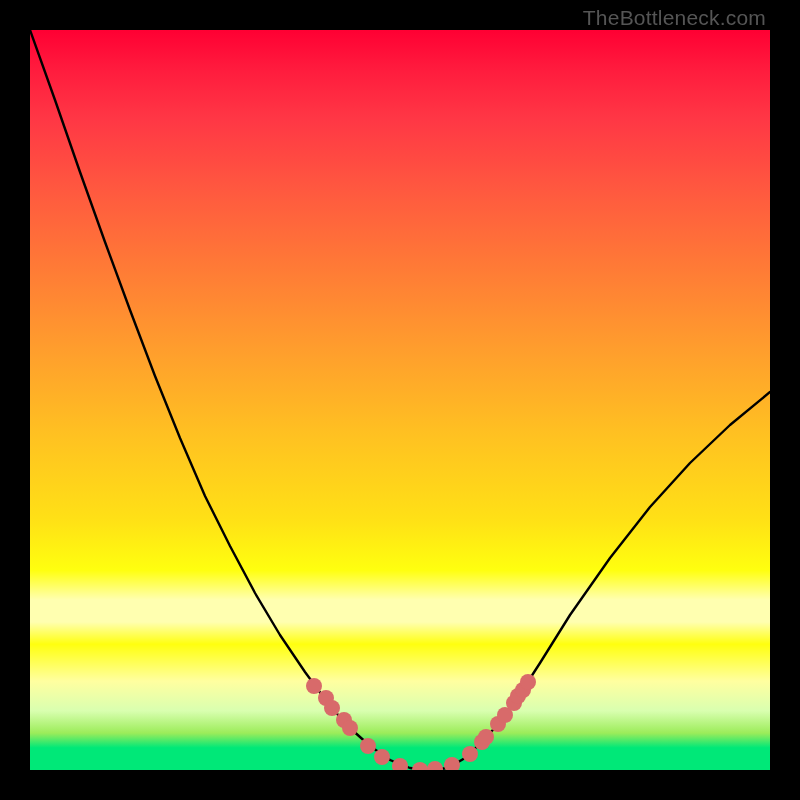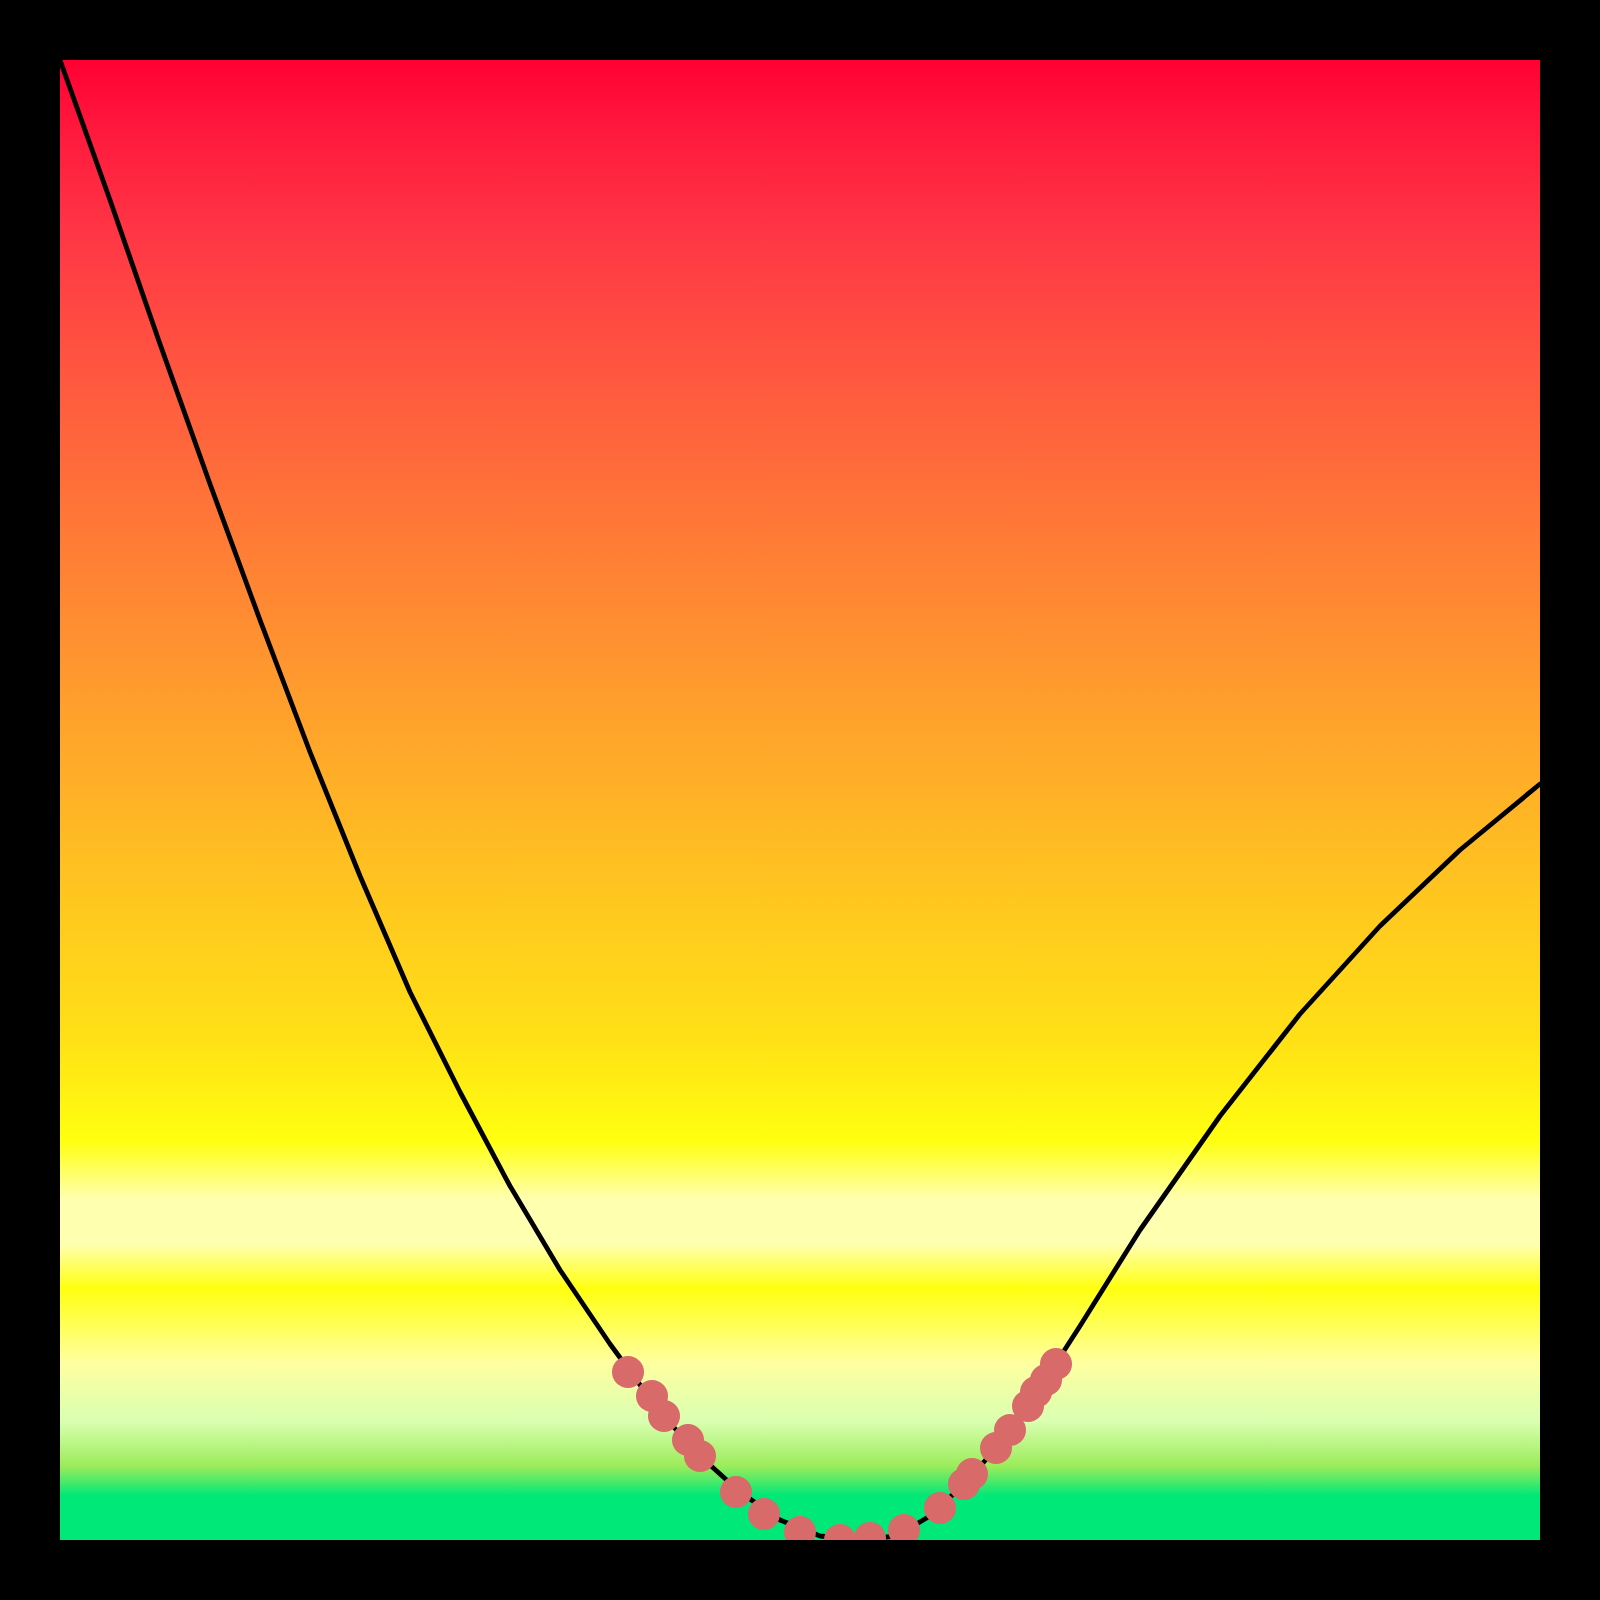--- a/index.html
+++ b/index.html
@@ -58,20 +58,21 @@
     top: 30px;
     width: 740px;
     height: 740px;
   }
 </style>
 </head>
 <body>
 
 <div class="frame">
   <div class="plot-bg"></div>
+  <div class="watermark">TheBottleneck.com</div>
   <svg class="plot-svg" viewBox="0 0 740 740" preserveAspectRatio="none">
     <g id="curve-group">
         <polyline points="0,0 25,70 50,142 75,212 100,280 125,346 150,408 175,466 200,516 225,563 250,605 275,642 300,676 320,698 340,716 360,730 380,738 400,740 418,738 435,728 452,712 470,692 490,664 510,633 540,585 580,528 620,477 660,433 700,395 740,362" fill="none" stroke="#000000" stroke-width="2.4" stroke-linejoin="round" stroke-linecap="round"></polyline>
       </g>
     <g id="marker-group">
         <circle cx="284" cy="656" r="8" fill="#d86a6a"></circle>
         <circle cx="296" cy="668" r="8" fill="#d86a6a"></circle>
         <circle cx="302" cy="678" r="8" fill="#d86a6a"></circle>
         <circle cx="314" cy="690" r="8" fill="#d86a6a"></circle>
         <circle cx="320" cy="698" r="8" fill="#d86a6a"></circle>

